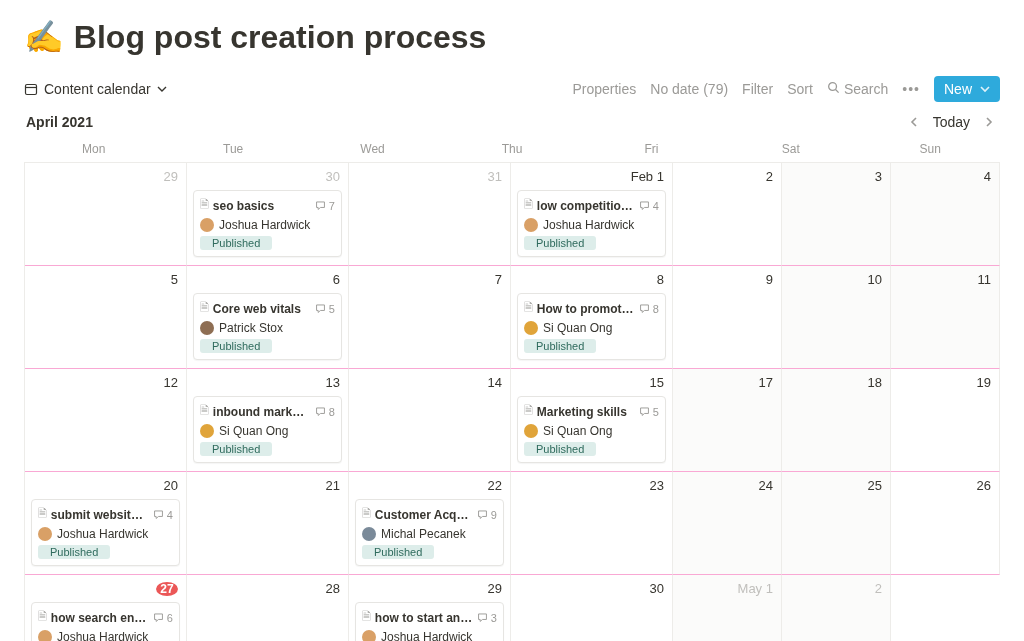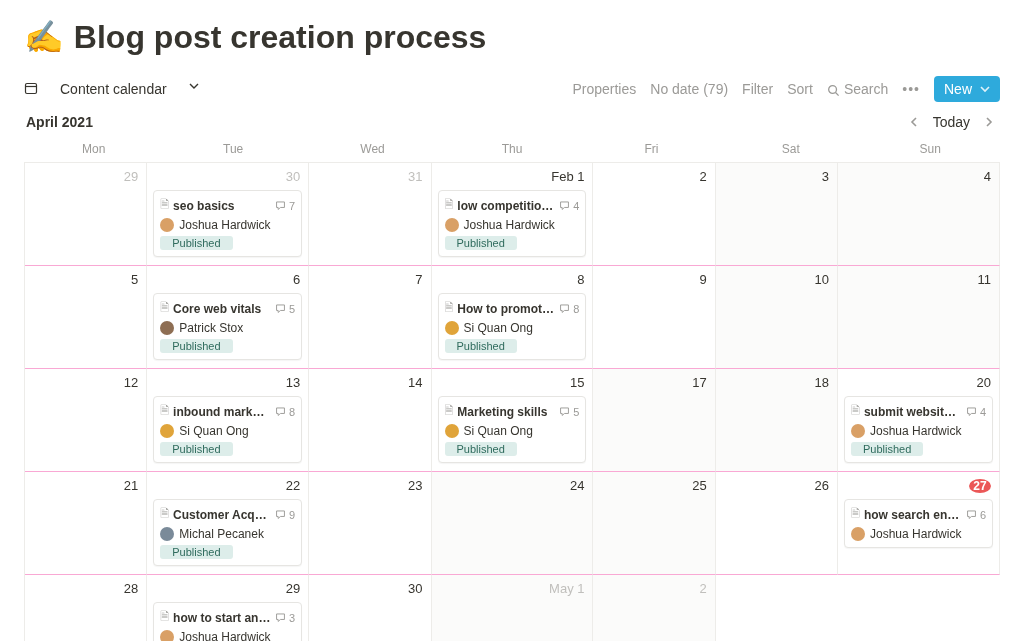--- a/index.html
+++ b/index.html
@@ -8,26 +8,26 @@
     color: #37352f;
     background: #fff;
     font-size: 14px;
   }
   .page { padding: 18px 24px 0 24px; width: 1024px; }
   .title-row { display: flex; align-items: center; gap: 10px; margin-bottom: 20px; }
   .emoji { font-size: 32px; }
   .title { font-size: 32px; font-weight: 700; }
 
   .view-bar { display: flex; align-items: center; justify-content: space-between; margin-bottom: 12px; }
-  .view-left { display: flex; align-items: flex-start; gap: 22px; font-weight: 500; cursor: pointer; color: #37352f; }
+  .view-left { display: flex; align-items: center; gap: 6px; font-weight: 500; cursor: pointer; color: #37352f; }
   .view-left .icon { width: 14px; height: 14px; display:inline-flex; align-items:center; justify-content:center;}
   .chev-down { width:10px; height:10px; }
   .view-right { display: flex; align-items: center; gap: 14px; color: #9b9a97; }
   .view-right > * { cursor: pointer; }
-  .search-wrap { display:flex; align-items:flex-end; gap:4px;}
+  .search-wrap { display:flex; align-items:flex-start; gap:4px;}
   .dots { letter-spacing: 1px; }
   .new-btn {
     background: #2eaadc; color: #fff; border-radius: 4px; padding: 5px 10px;
     display: flex; align-items: center; gap: 8px; font-weight: 500;
   }
   .new-btn .dd { opacity:.85; }
 
   .month-row { display:flex; align-items:flex-start; justify-content:space-between; padding: 0 2px 6px 2px; }
   .month-label { font-weight: 600; color:#37352f; }
   .month-nav { display:flex; align-items:center; gap:10px; color:#9b9a97;}
@@ -284,20 +284,23 @@
             <span>Si Quan Ong</span>
           </div><span class="tag tag-published">Published</span></div>
       </div>
       <div class="cell weekend">
         <div class="daynum">17</div>
       </div>
       <div class="cell weekend">
         <div class="daynum">18</div>
       </div>
       <div class="cell">
+        <div class="daynum">19</div>
+      </div>
+      <div class="cell">
         <div class="daynum">20</div>
         <div class="card"><div class="card-top">
             <div class="card-title">
               <span class="doc-icon">🗎</span>
               <span class="t">submit website …</span>
             </div>
             <span class="comments">
               <svg width="11" height="11" viewBox="0 0 14 14" fill="none" stroke="#9b9a97" stroke-width="1.2">
                 <path d="M2 2.5h10v7H7l-3 2.5V9.5H2z"></path>
               </svg>

